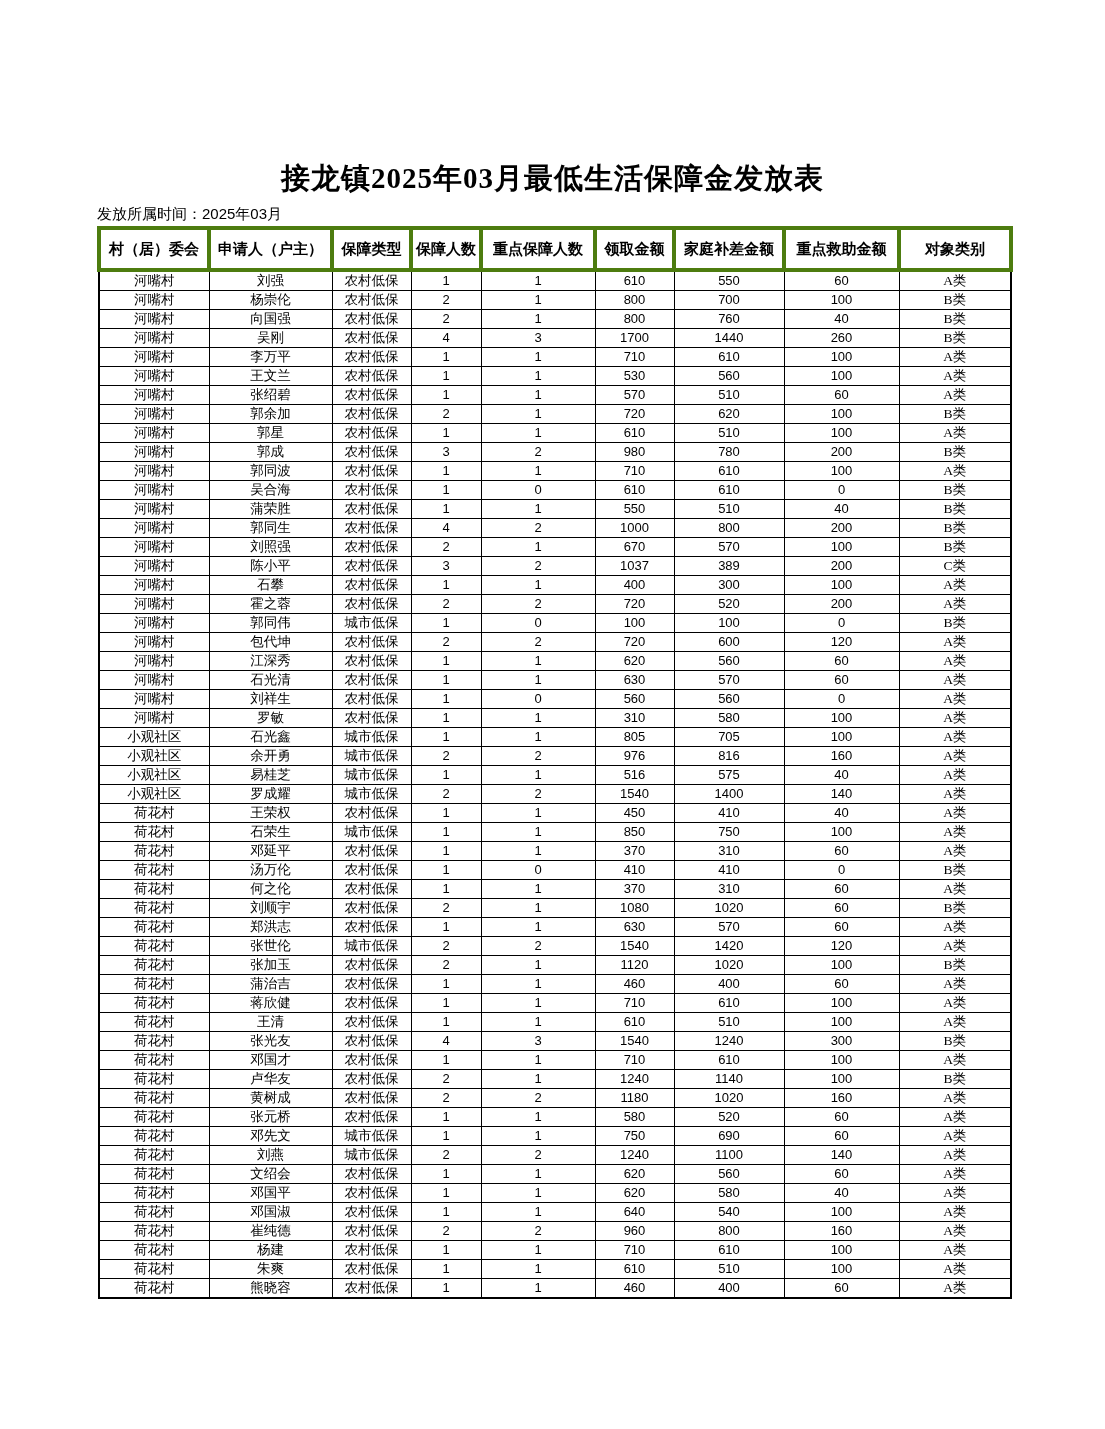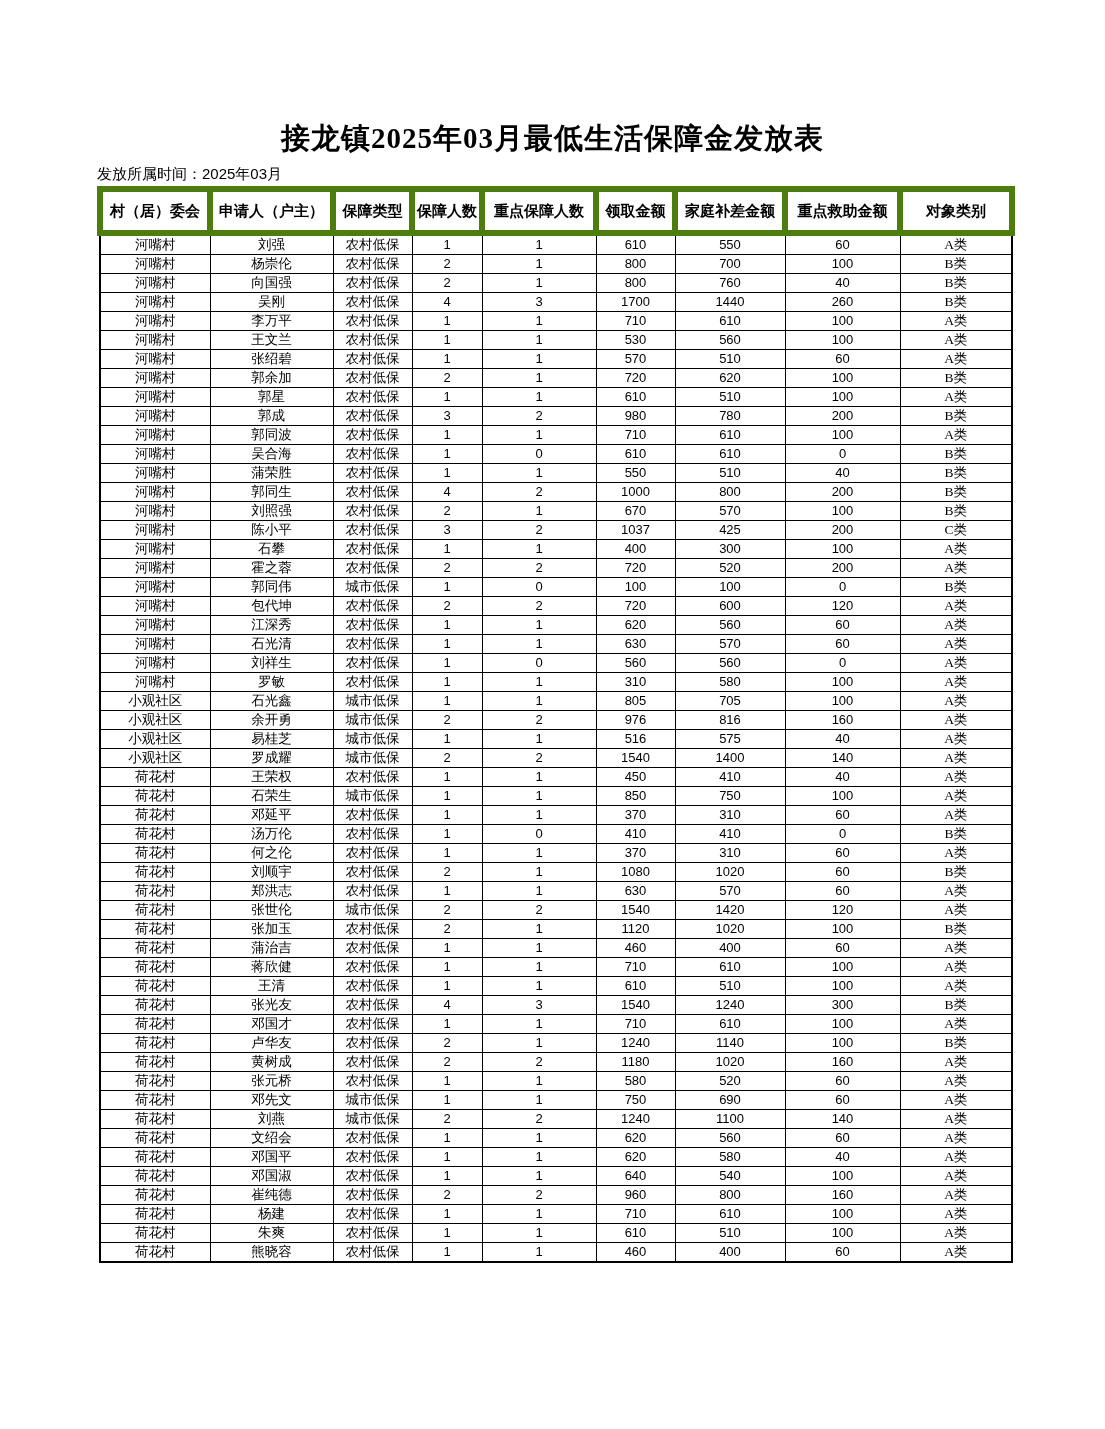--- a/index.html
+++ b/index.html
@@ -11,20 +11,21 @@
   body {
     width: 1105px;
     height: 1429px;
     overflow: hidden;
     font-family: "Liberation Serif", serif;
   }
   .page {
     position: relative;
     width: 1105px;
     height: 1038px;
+    margin-top: 40px;
   }
   .title {
     margin: 0;
     padding-top: 120px;
     text-align: center;
     font-size: 29px;
     font-weight: bold;
     letter-spacing: 1px;
     line-height: 36px;
   }
@@ -42,21 +43,21 @@
   }
   table.grid {
     border-collapse: collapse;
     table-layout: fixed;
     margin-left: 97px;
     margin-top: 2px;
     width: 912px;
     border: 2px solid #000;
   }
   table.grid th {
-    border: 6px solid #4d7c0f;
+    border: 4px solid #4d7c0f;
     font-size: 15px;
     font-weight: bold;
     height: 38px;
     text-align: center;
     padding: 0 2px;
     overflow: hidden;
     white-space: nowrap;
   }
   table.grid td {
     border: 1px solid #000;
@@ -276,21 +277,21 @@
           <td class="num">100</td>
           <td>B类</td>
         </tr>
         <tr>
           <td>河嘴村</td>
           <td>陈小平</td>
           <td>农村低保</td>
           <td class="num">3</td>
           <td class="num">2</td>
           <td class="num">1037</td>
-          <td class="num">425</td>
+          <td class="num">389</td>
           <td class="num">200</td>
           <td>C类</td>
         </tr>
         <tr>
           <td>河嘴村</td>
           <td>石攀</td>
           <td>农村低保</td>
           <td class="num">1</td>
           <td class="num">1</td>
           <td class="num">400</td>

